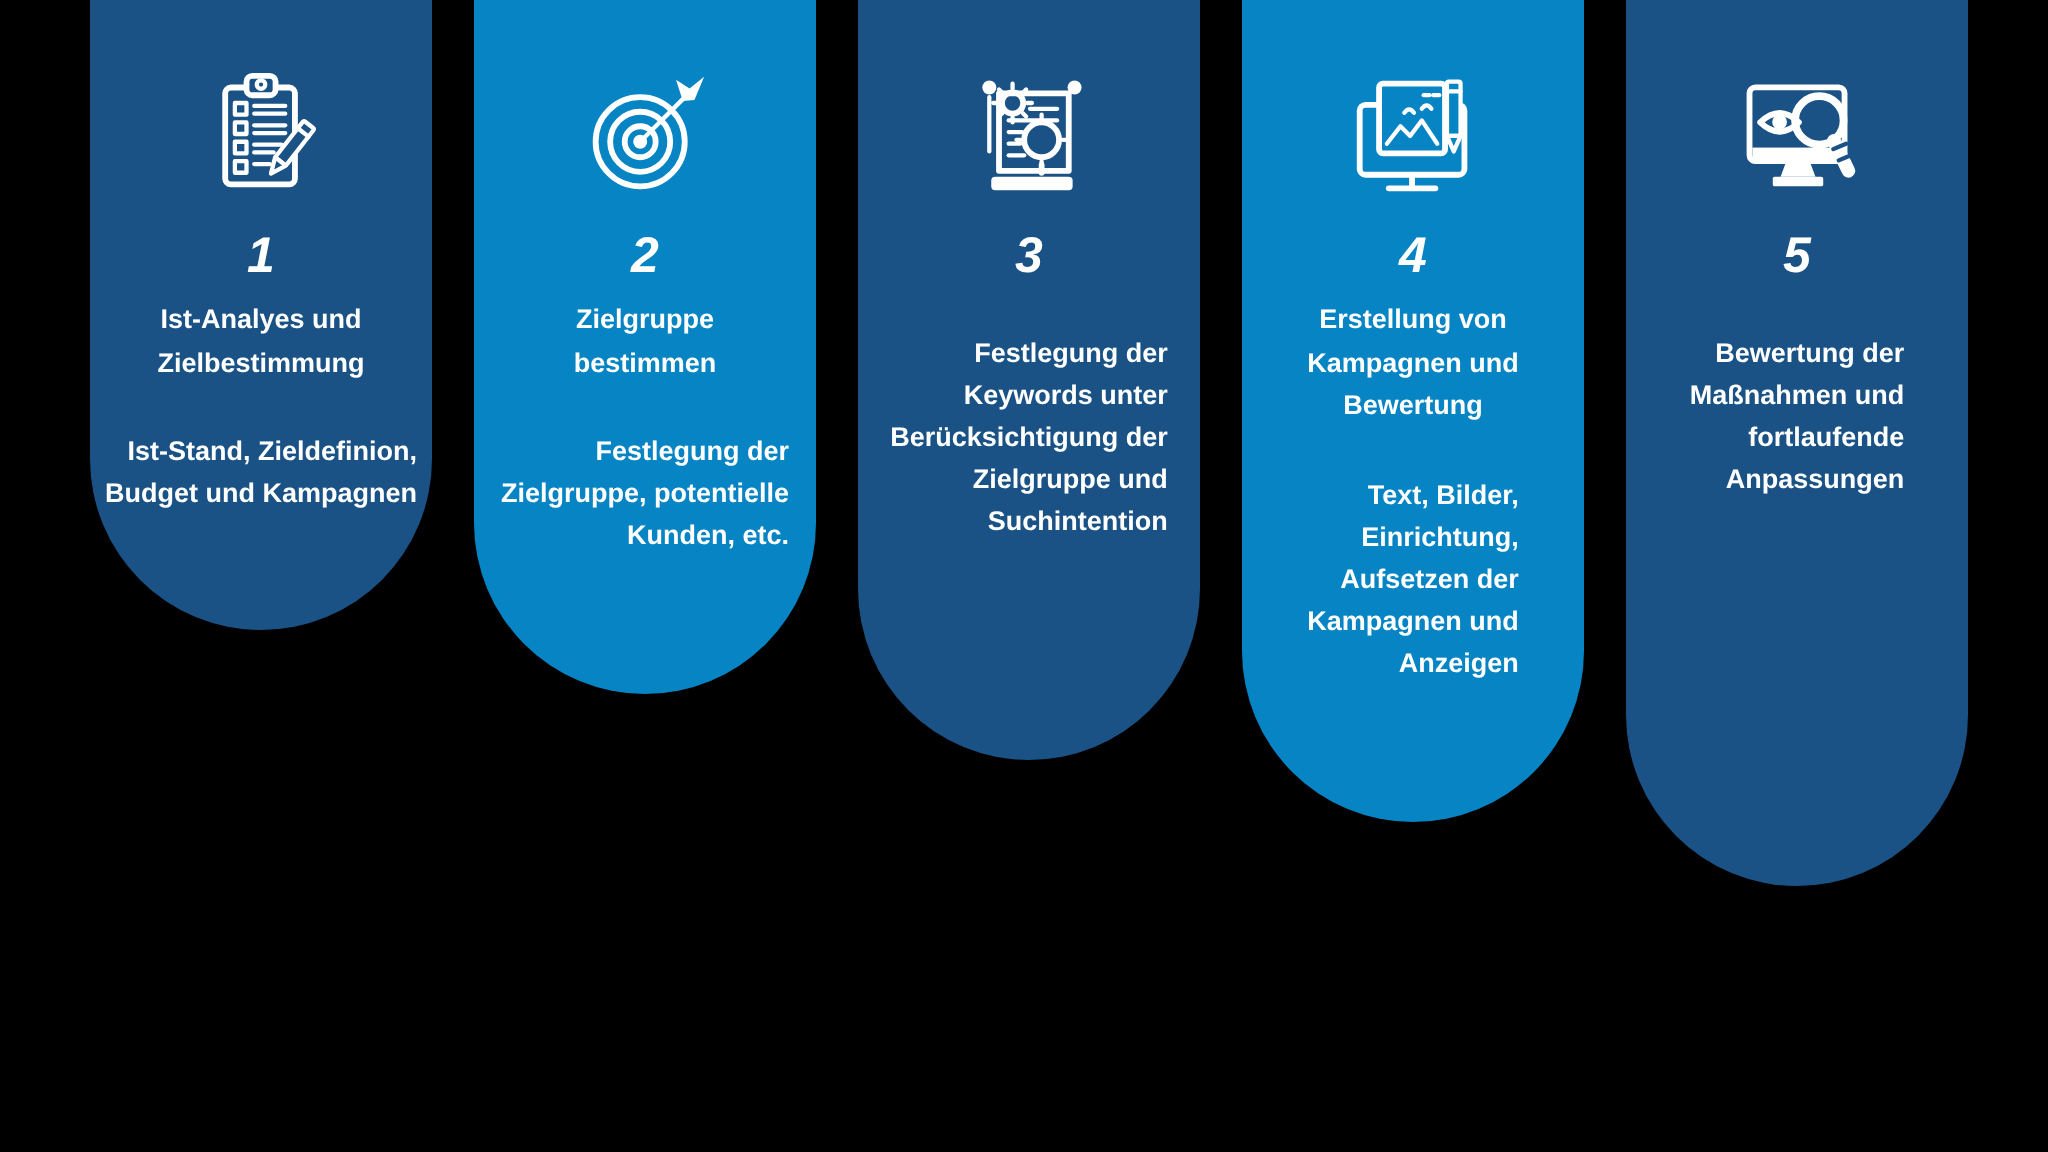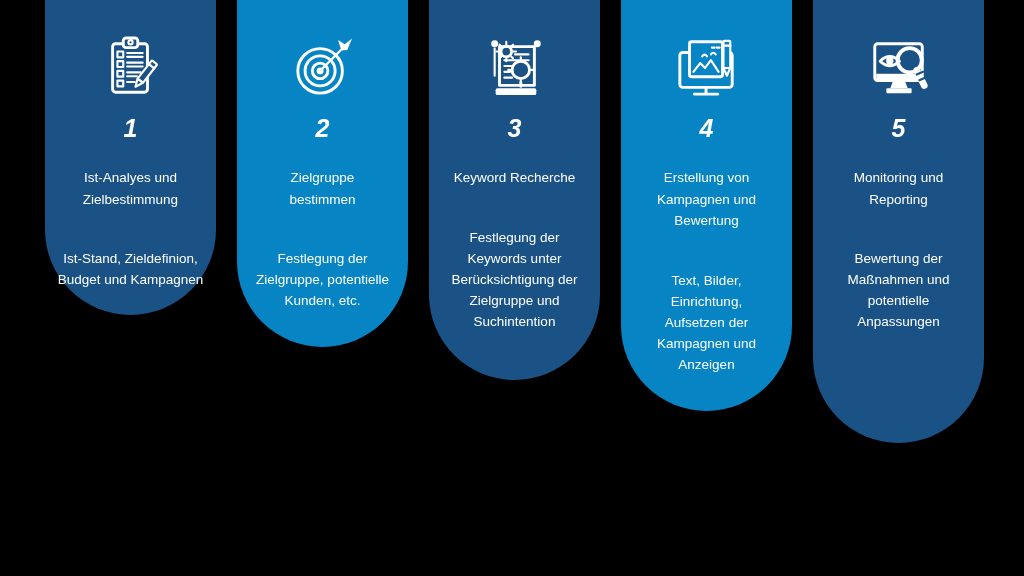--- a/index.html
+++ b/index.html
@@ -41,34 +41,35 @@
   }
   .icon-box svg { display: block; }
   .num {
     margin-top: 12px;
     font-size: 25px;
     line-height: 30px;
     font-weight: bold;
     font-style: italic;
   }
   .title {
-    margin-top: 24px;
+    margin-top: 6px;
     font-size: 13.5px;
     line-height: 21.5px;
-    font-weight: normal;
+    font-weight: bold;
     white-space: pre-line;
     max-width: 160px;
   }
   .desc {
-    margin-top: 38px;
+    margin-top: 23px;
     font-size: 13.5px;
     line-height: 21px;
-    font-weight: normal;
+    font-weight: bold;
     white-space: pre-line;
     max-width: 162px;
+    text-align: right;
   }
   .stroke {
     fill: none;
     stroke: #fff;
     stroke-width: 3;
     stroke-linecap: round;
     stroke-linejoin: round;
   }
   .stroke-thin { stroke-width: 2.2; }
   .stroke-thick { stroke-width: 4; }
@@ -162,21 +163,20 @@
               <line x1="38" y1="47" x2="38" y2="49"></line>
               <line x1="27" y1="36" x2="25" y2="36"></line>
               <line x1="49" y1="36" x2="51" y2="36"></line>
             </g>
             <line class="stroke" x1="38" y1="49" x2="38" y2="53"></line>
           </g>
           <rect class="fill-w" x="12" y="55" width="42" height="7" rx="2"></rect>
         </svg>
       </div>
       <div class="num">3</div>
-      <div class="title">Keyword Recherche</div>
       <div class="desc">Festlegung der
 Keywords unter
 Berücksichtigung der
 Zielgruppe und
 Suchintention</div>
     </div>
 
     <div class="column col-4" style="background-color: rgb(6, 132, 196);">
       <div class="icon-box">
         <svg width="66" height="64" viewBox="0 0 68 66">
@@ -220,22 +220,20 @@
           </g>
           <g>
             <circle class="stroke stroke-thick" cx="44" cy="27" r="12.5"></circle>
             <line class="stroke" x1="51.5" y1="37.5" x2="59" y2="53" style="stroke-width:7"></line>
             <line x1="51.2" y1="41.8" x2="57.8" y2="39" class="stroke stroke-thin" style="stroke: rgb(26, 82, 133);"></line>
             <line x1="54" y1="47.6" x2="60.6" y2="44.8" class="stroke stroke-thin" style="stroke: rgb(26, 82, 133);"></line>
           </g>
         </svg>
       </div>
       <div class="num">5</div>
-      <div class="title">Monitoring und
-Reporting</div>
       <div class="desc">Bewertung der
 Maßnahmen und
-potentielle
+fortlaufende
 Anpassungen</div>
     </div>
 
   </div>
 </div>
 
 </body></html>

